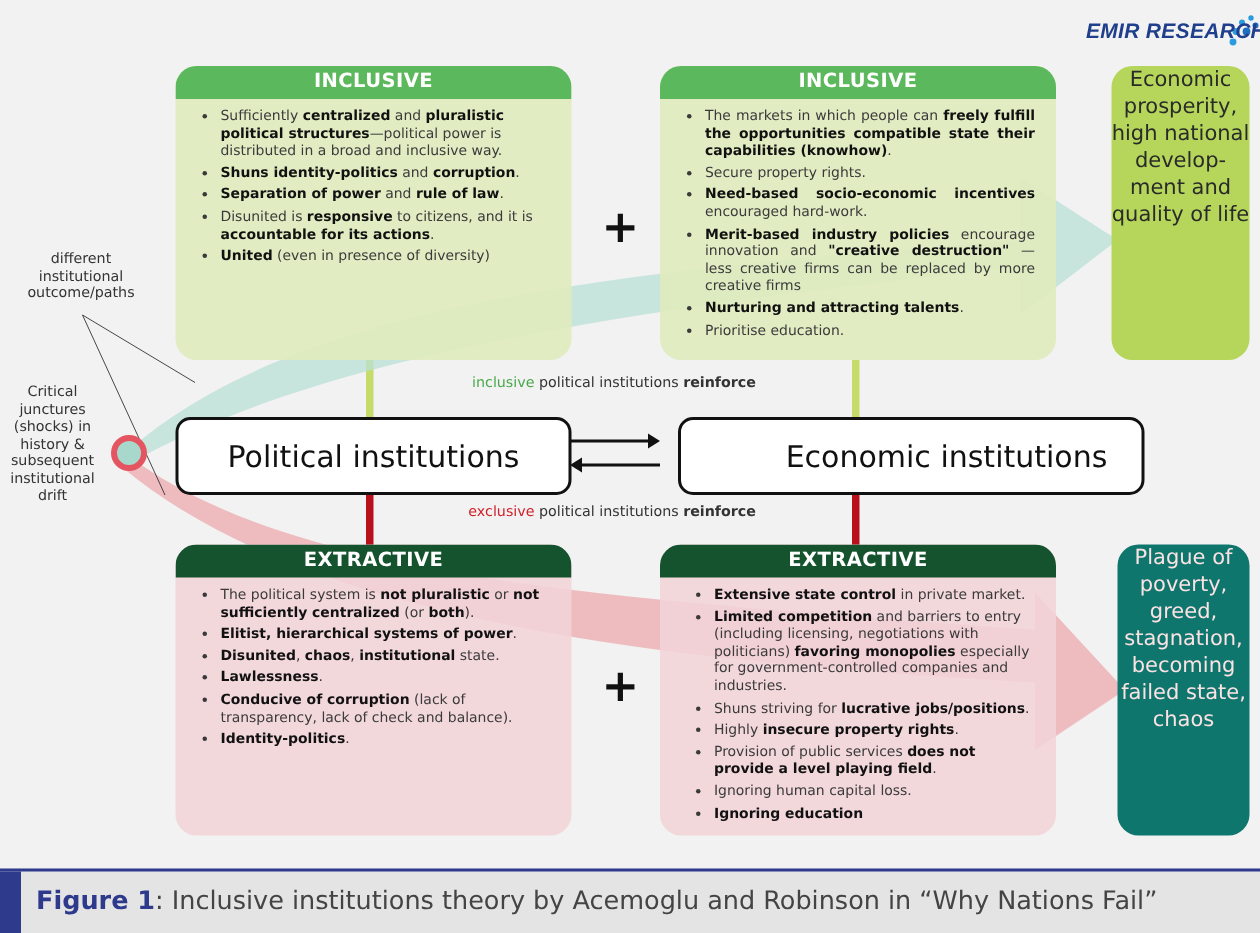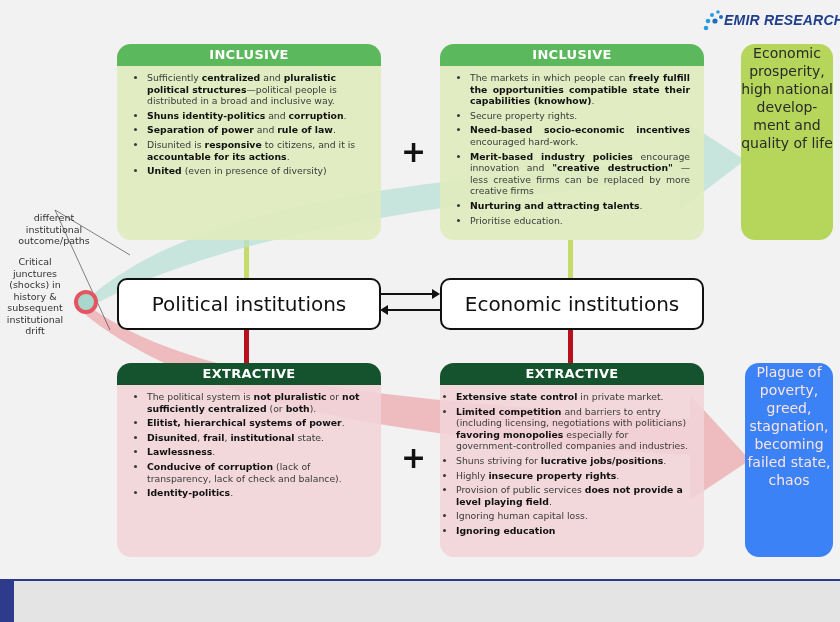--- a/index.html
+++ b/index.html
@@ -1,33 +1,33 @@
 <!DOCTYPE html>
 <html><head>
 <meta charset="utf-8">
 <style>
   html, body { margin:0; padding:0; }
   body { width:840px; height:622px; background:#f2f2f2; position:relative; overflow:hidden; font-family:"DejaVu Sans", sans-serif; color:#333; }
-  .abs { position:absolute; }
+  .abs { position:absolute;text-align:right; }
   .layer-svg { position:absolute; left:0; top:0; width:840px; height:622px; }
   .logo { left:700px; top:6px; width:140px; height:30px; }
   .logo-text { position:absolute; left:24px; top:6px; font-family:"Liberation Sans", sans-serif; font-weight:bold; font-style:italic; font-size:14px; color:#1f3e8c; letter-spacing:0.2px; white-space:nowrap; }
   .box { position:absolute; border-radius:14px; overflow:hidden; }
   .box-head { height:22px; line-height:22px; text-align:center; color:#fff; font-weight:bold; font-size:13px; letter-spacing:0.3px; }
   .box.green { background:rgba(224,236,190,0.92); }
   .box.green .box-head { background:#5cb85c; }
   .box.red { background:rgba(242,212,216,0.9); }
   .box.red .box-head { background:#14532d; }
   .box ul { margin:6px 0 0 0; padding:0 14px 0 30px; font-size:9.3px; line-height:11.6px; color:#3a3a3a; }
   .box li { margin-bottom:3px; }
   .box li b { color:#111; }
   .just li { text-align:justify; }
   .outcome { position:absolute; border-radius:14px; display:flex; align-items:flex-start; justify-content:center; text-align:center; font-size:14px; line-height:18px; }
   .outcome.good { background:#b5d65a; color:#2a2a2a; }
-  .outcome.bad { background:#3b82f6; color:#fbe3e4; }
+  .outcome.bad { background:#0f766e; color:#fbe3e4; }
   .inst { position:absolute; background:#fff; border:2px solid #111; border-radius:10px; display:flex; align-items:center; justify-content:center; font-size:20px; color:#111; }
   .plus { position:absolute; font-size:30px; font-weight:bold; color:#111; line-height:30px; }
   .reinforce { position:absolute; font-size:9.5px; line-height:12px; text-align:right; color:#333; white-space:nowrap; }
   .g { color:#4aa84a; }
   .r { color:#d0202a; }
   .side-label { position:absolute; font-size:9.5px; line-height:11.5px; text-align:center; color:#333; }
   .caption { position:absolute; left:0; top:579px; width:840px; height:43px; background:#e4e4e4; border-top:2px solid #2e3a8c; }
   .caption-bar { position:absolute; left:0; top:0; width:14px; height:43px; background:#2e3a8c; }
   .caption-text { position:absolute; left:24px; top:10px; font-size:17px; color:#444; white-space:nowrap; }
   .caption-label { color:#2e3a8c; font-weight:bold; }
@@ -65,21 +65,21 @@
     <circle cx="15" cy="15" r="2.6" fill="#1f6fc0"></circle>
     <circle cx="18" cy="6" r="1.8" fill="#2b9be0"></circle>
     <circle cx="21" cy="11" r="2" fill="#1f6fc0"></circle>
   </svg>
   <span class="logo-text"><span>EMIR RESEARCH</span></span>
 </div>
 
 <div class="box green" style="left:117px;top:44px;width:264px;height:196px;">
   <div class="box-head">INCLUSIVE</div>
   <ul>
-      <li><span>Sufficiently </span><b>centralized</b><span> and </span><b>pluralistic political structures</b><span>—political people is distributed in a broad and inclusive way.</span></li>
+      <li><span>Sufficiently </span><b>centralized</b><span> and </span><b>pluralistic political structures</b><span>—political power is distributed in a broad and inclusive way.</span></li>
       <li><b>Shuns identity-politics</b><span> and </span><b>corruption</b><span>.</span></li>
       <li><b>Separation of power</b><span> and </span><b>rule of law</b><span>.</span></li>
       <li><span>Disunited is </span><b>responsive</b><span> to citizens, and it is </span><b>accountable for its actions</b><span>.</span></li>
       <li><b>United</b><span> (even in presence of diversity)</span></li>
     </ul>
 </div>
 
 <div class="box green just" style="left:440px;top:44px;width:264px;height:196px;">
   <div class="box-head">INCLUSIVE</div>
   <ul>
@@ -92,61 +92,66 @@
     </ul>
 </div>
 
 <div class="plus" style="left:401px;top:137px;">+</div>
 
 <div class="outcome good" style="left:741px;top:44px;width:92px;height:196px;">
   <span>Economic prosperity, high national develop-ment and quality of life</span>
 </div>
 
 <div class="reinforce" style="left:290px;top:250px;width:214px;">
+  <div><span class="g">inclusive</span><span> political institutions </span><b>reinforce</b></div>
 </div>
 
 <div class="inst" style="left:117px;top:278px;width:260px;height:48px;">
   <span>Political institutions</span>
 </div>
-<div class="inst" style="left:440px;top:278px;width:260px;height:48px;">
+<div class="inst" style="left:452px;top:278px;width:260px;height:48px;padding-left:47px;">
   <span>Economic institutions</span>
 </div>
 
 <div class="reinforce" style="left:290px;top:336px;width:214px;">
+  <div><span class="r">exclusive</span><span> political institutions </span><b>reinforce</b></div>
 </div>
 
 <div class="box red" style="left:117px;top:363px;width:264px;height:194px;">
   <div class="box-head">EXTRACTIVE</div>
   <ul>
       <li><span>The political system is </span><b>not pluralistic</b><span> or </span><b>not sufficiently centralized</b><span> (or </span><b>both</b><span>).</span></li>
       <li><b>Elitist, hierarchical systems of power</b><span>.</span></li>
-      <li><b>Disunited</b><span>, </span><b>frail</b><span>, </span><b>institutional</b><span> state.</span></li>
+      <li><b>Disunited</b><span>, </span><b>chaos</b><span>, </span><b>institutional</b><span> state.</span></li>
       <li><b>Lawlessness</b><span>.</span></li>
       <li><b>Conducive of corruption</b><span> (lack of transparency, lack of check and balance).</span></li>
       <li><b>Identity-politics</b><span>.</span></li>
     </ul>
 </div>
 
 <div class="box red" style="left:440px;top:363px;width:264px;height:194px;">
   <div class="box-head">EXTRACTIVE</div>
-  <ul style="padding-left:16px;">
+  <ul style="padding-left:36px;">
       <li><b>Extensive state control</b><span> in private market.</span></li>
       <li><b>Limited competition</b><span> and barriers to entry (including licensing, negotiations with politicians) </span><b>favoring monopolies</b><span> especially for government-controlled companies and industries.</span></li>
       <li><span>Shuns striving for </span><b>lucrative jobs/positions</b><span>.</span></li>
       <li><span>Highly </span><b>insecure property rights</b><span>.</span></li>
       <li><span>Provision of public services </span><b>does not provide a level playing field</b><span>.</span></li>
       <li><span>Ignoring human capital loss.</span></li>
       <li><b>Ignoring education</b></li>
     </ul>
 </div>
 
 <div class="plus" style="left:401px;top:443px;">+</div>
 
 <div class="outcome bad" style="left:745px;top:363px;width:88px;height:194px;">
   <span>Plague of poverty, greed, stagnation, becoming failed state, chaos</span>
 </div>
 
-<div class="side-label" style="left:6px;top:167px;width:96px;margin-top:45px;">different institutional outcome/paths</div>
+<div class="side-label" style="left:6px;top:167px;width:96px;">different institutional outcome/paths</div>
 <div class="side-label" style="left:2px;top:256px;width:66px;">Critical junctures (shocks) in history &amp; subsequent institutional drift</div>
 
 <div class="caption">
   <div class="caption-bar"></div>
+  <div class="caption-text">
+    <span class="caption-label">Figure 1</span><span>: Inclusive institutions theory by Acemoglu and Robinson in “Why Nations Fail”</span>
+  </div>
 </div>
 
 </body></html>

